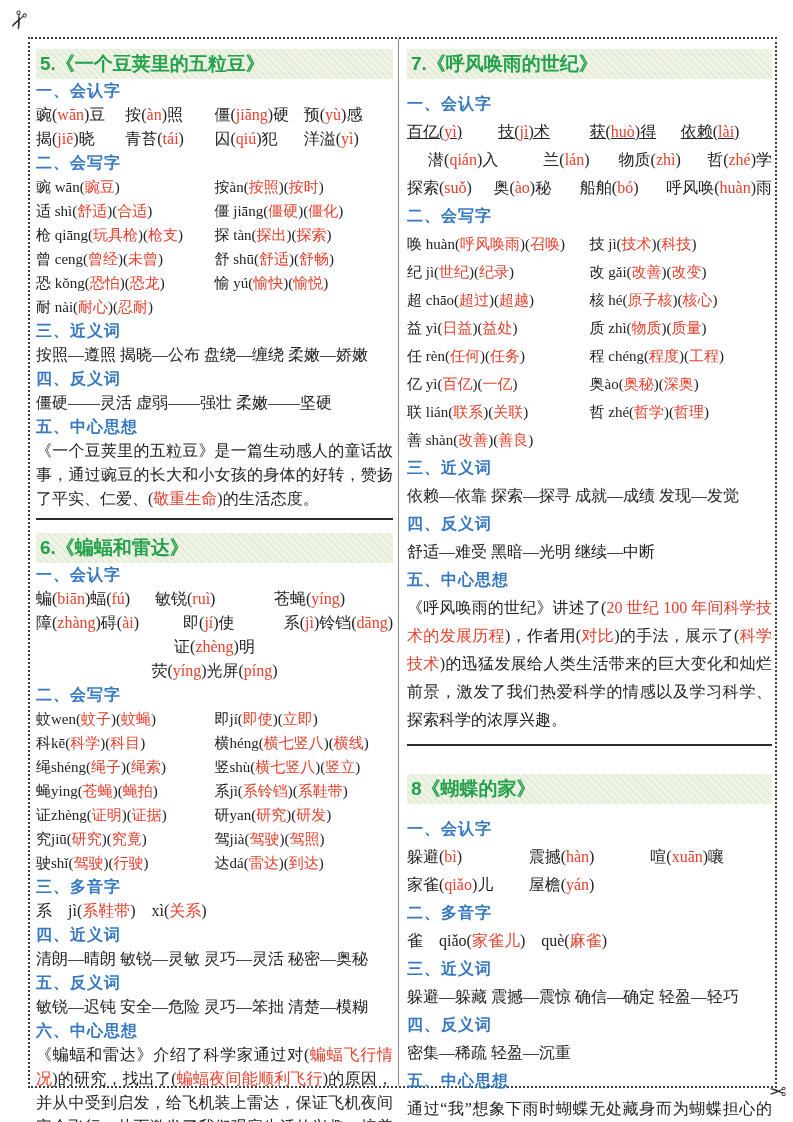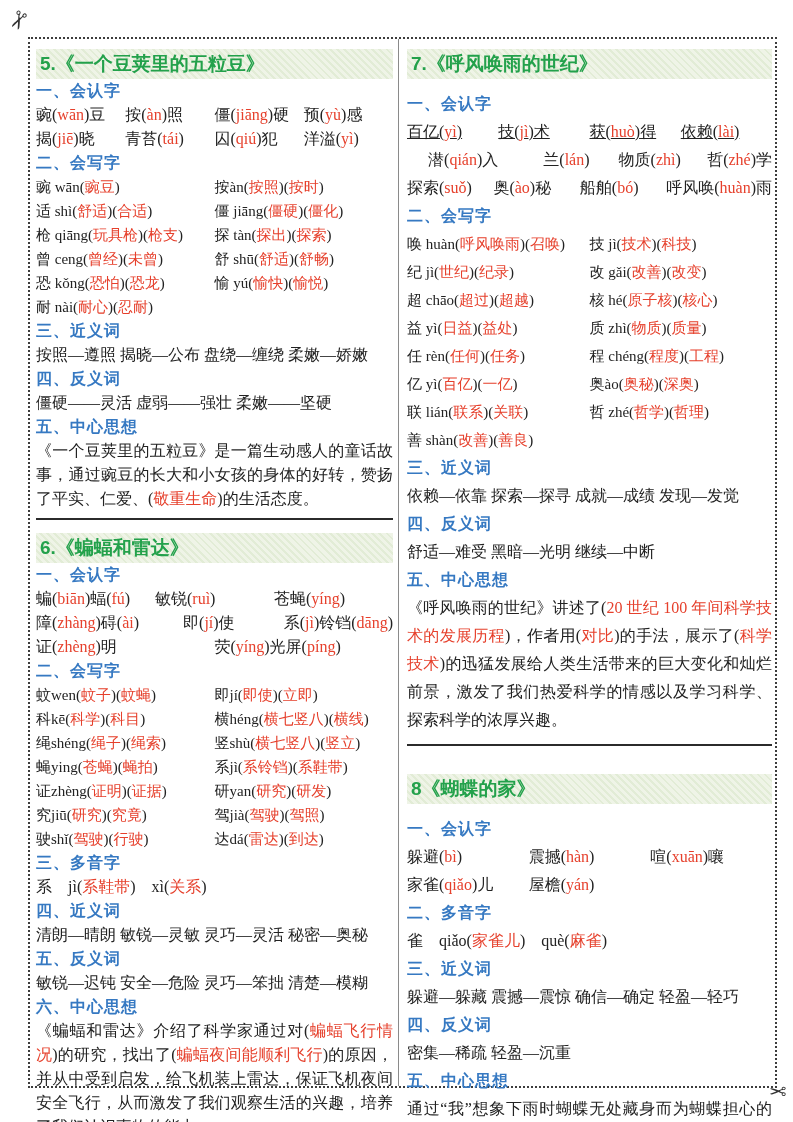--- a/index.html
+++ b/index.html
@@ -85,21 +85,21 @@
       <div class="row" style="grid-template-columns: repeat(3, 1fr);">
         <span class="cell"><span class="ink">蝙(</span><span class="red">biān</span><span class="ink">)蝠(</span><span class="red">fú</span><span class="ink">)</span></span>
         <span class="cell"><span class="ink">敏锐(</span><span class="red">ruì</span><span class="ink">)</span></span>
         <span class="cell"><span class="ink">苍蝇(</span><span class="red">yíng</span><span class="ink">)</span></span>
       </div>
       <div class="row" style="grid-template-columns: repeat(3, 1fr); gap: 44px;">
         <span class="cell"><span class="ink">障(</span><span class="red">zhàng</span><span class="ink">)碍(</span><span class="red">ài</span><span class="ink">)</span></span>
         <span class="cell"><span class="ink">即(</span><span class="red">jí</span><span class="ink">)使</span></span>
         <span class="cell"><span class="ink">系(</span><span class="red">jì</span><span class="ink">)铃铛(</span><span class="red">dāng</span><span class="ink">)</span></span>
       </div>
-      <div class="row" style="grid-template-columns: repeat(2, 1fr);">
+      <div class="row" style="grid-template-columns: repeat(1, 1fr); text-align: center;">
         <span class="cell"><span class="ink">证(</span><span class="red">zhèng</span><span class="ink">)明</span></span>
         <span class="cell"><span class="ink">荧(</span><span class="red">yíng</span><span class="ink">)光屏(</span><span class="red">píng</span><span class="ink">)</span></span>
       </div>
       <div class="h">二、会写字</div>
       <div class="vgrid">
         <span class="cell"><span class="ink">蚊wen(</span><span class="red">蚊子</span><span class="ink">)(</span><span class="red">蚊蝇</span><span class="ink">)</span></span>
         <span class="cell"><span class="ink">即jí(</span><span class="red">即使</span><span class="ink">)(</span><span class="red">立即</span><span class="ink">)</span></span>
         <span class="cell"><span class="ink">科kē(</span><span class="red">科学</span><span class="ink">)(</span><span class="red">科目</span><span class="ink">)</span></span>
         <span class="cell"><span class="ink">横héng(</span><span class="red">横七竖八</span><span class="ink">)(</span><span class="red">横线</span><span class="ink">)</span></span>
         <span class="cell"><span class="ink">绳shéng(</span><span class="red">绳子</span><span class="ink">)(</span><span class="red">绳索</span><span class="ink">)</span></span>

